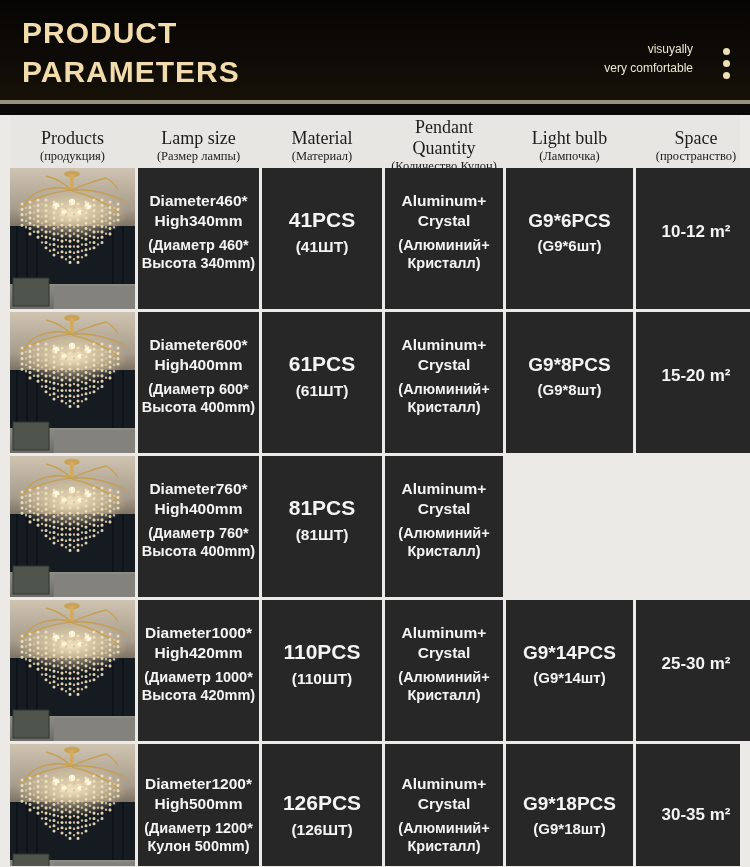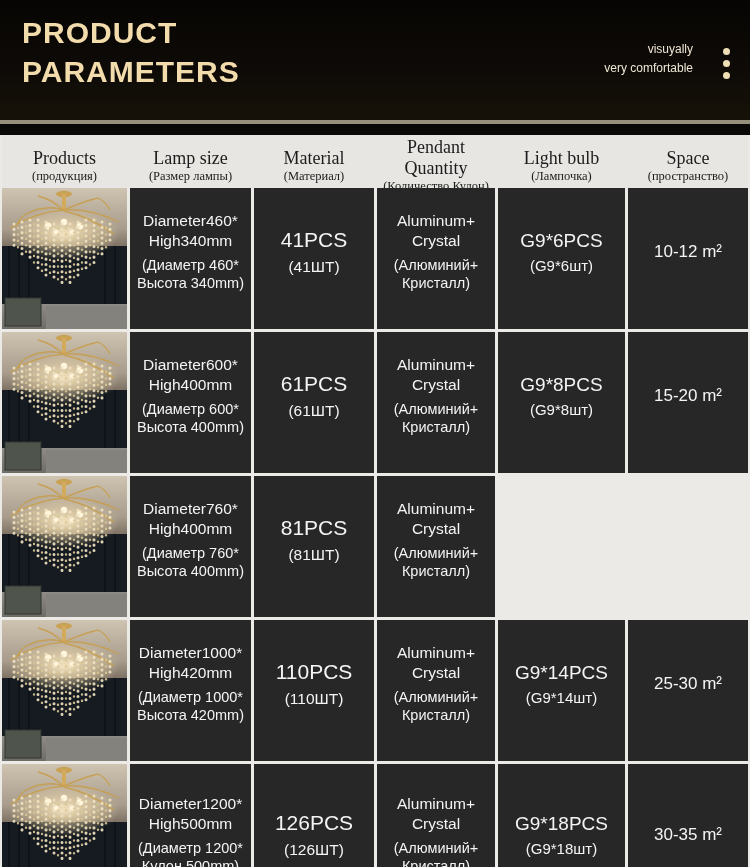--- a/index.html
+++ b/index.html
@@ -5,21 +5,21 @@
   html,body{margin:0;padding:0;}
   body{
     width:750px;height:867px;
     background:#eceae7;
     font-family:"Liberation Sans","DejaVu Sans",sans-serif;
     overflow:hidden;
     position:relative;
   }
   
   .banner{
-    height:120px;
+    height:100px;
     background:linear-gradient(180deg,#070503 0%,#0d0a07 55%,#171208 100%);
     position:relative;
   }
   .banner-title{
     position:absolute;left:22px;top:13px;
     font-size:30px;line-height:39px;font-weight:bold;
     letter-spacing:1px;
     color:#f3dcab;
   }
   .banner-right{
@@ -33,21 +33,21 @@
     display:flex;flex-direction:column;gap:5px;
   }
   .banner-dots .dot{
     width:7px;height:7px;border-radius:50%;
     background:#eedfb4;
   }
   .divider{height:4px;background:#97907c;}
   .divider-strip{height:11px;background:#0b0908;}
   
   .table{
-    padding:0 2px;
+    padding:0 10px;
     --cols:125px 121px 120px 118px 127px 120px;
   }
   .thead{
     height:53px;
     display:grid;grid-template-columns:var(--cols);column-gap:3px;
     background:#e8e6e3;
     align-items:center;
   }
   .th{
     text-align:center;
@@ -60,21 +60,21 @@
   .row{
     display:grid;grid-template-columns:var(--cols);column-gap:3px;
     height:141px;margin-bottom:3px;
   }
   .tbody .row:last-child{height:122px;margin-bottom:8px;overflow:hidden;}
   .cell{
     background:#272727;
     color:#f4f4f4;
     display:flex;flex-direction:column;align-items:center;justify-content:center;
     text-align:center;
-    padding-bottom:14px;box-sizing:border-box;
+    padding-bottom:14px;box-sizing:border-box;font-weight:bold;
   }
   .tbody .row:last-child .cell{padding-bottom:4px;}
   .img-cell{
     background:#10141a;
     padding:0;display:block;
   }
   .photo{width:100%;height:100%;display:block;}
   .size-en,.mat-en{font-size:15.5px;line-height:20px;}
   .size-ru,.mat-ru{font-size:14.5px;line-height:18px;margin-top:5px;}
   .qty-en{font-size:21px;line-height:26px;}

